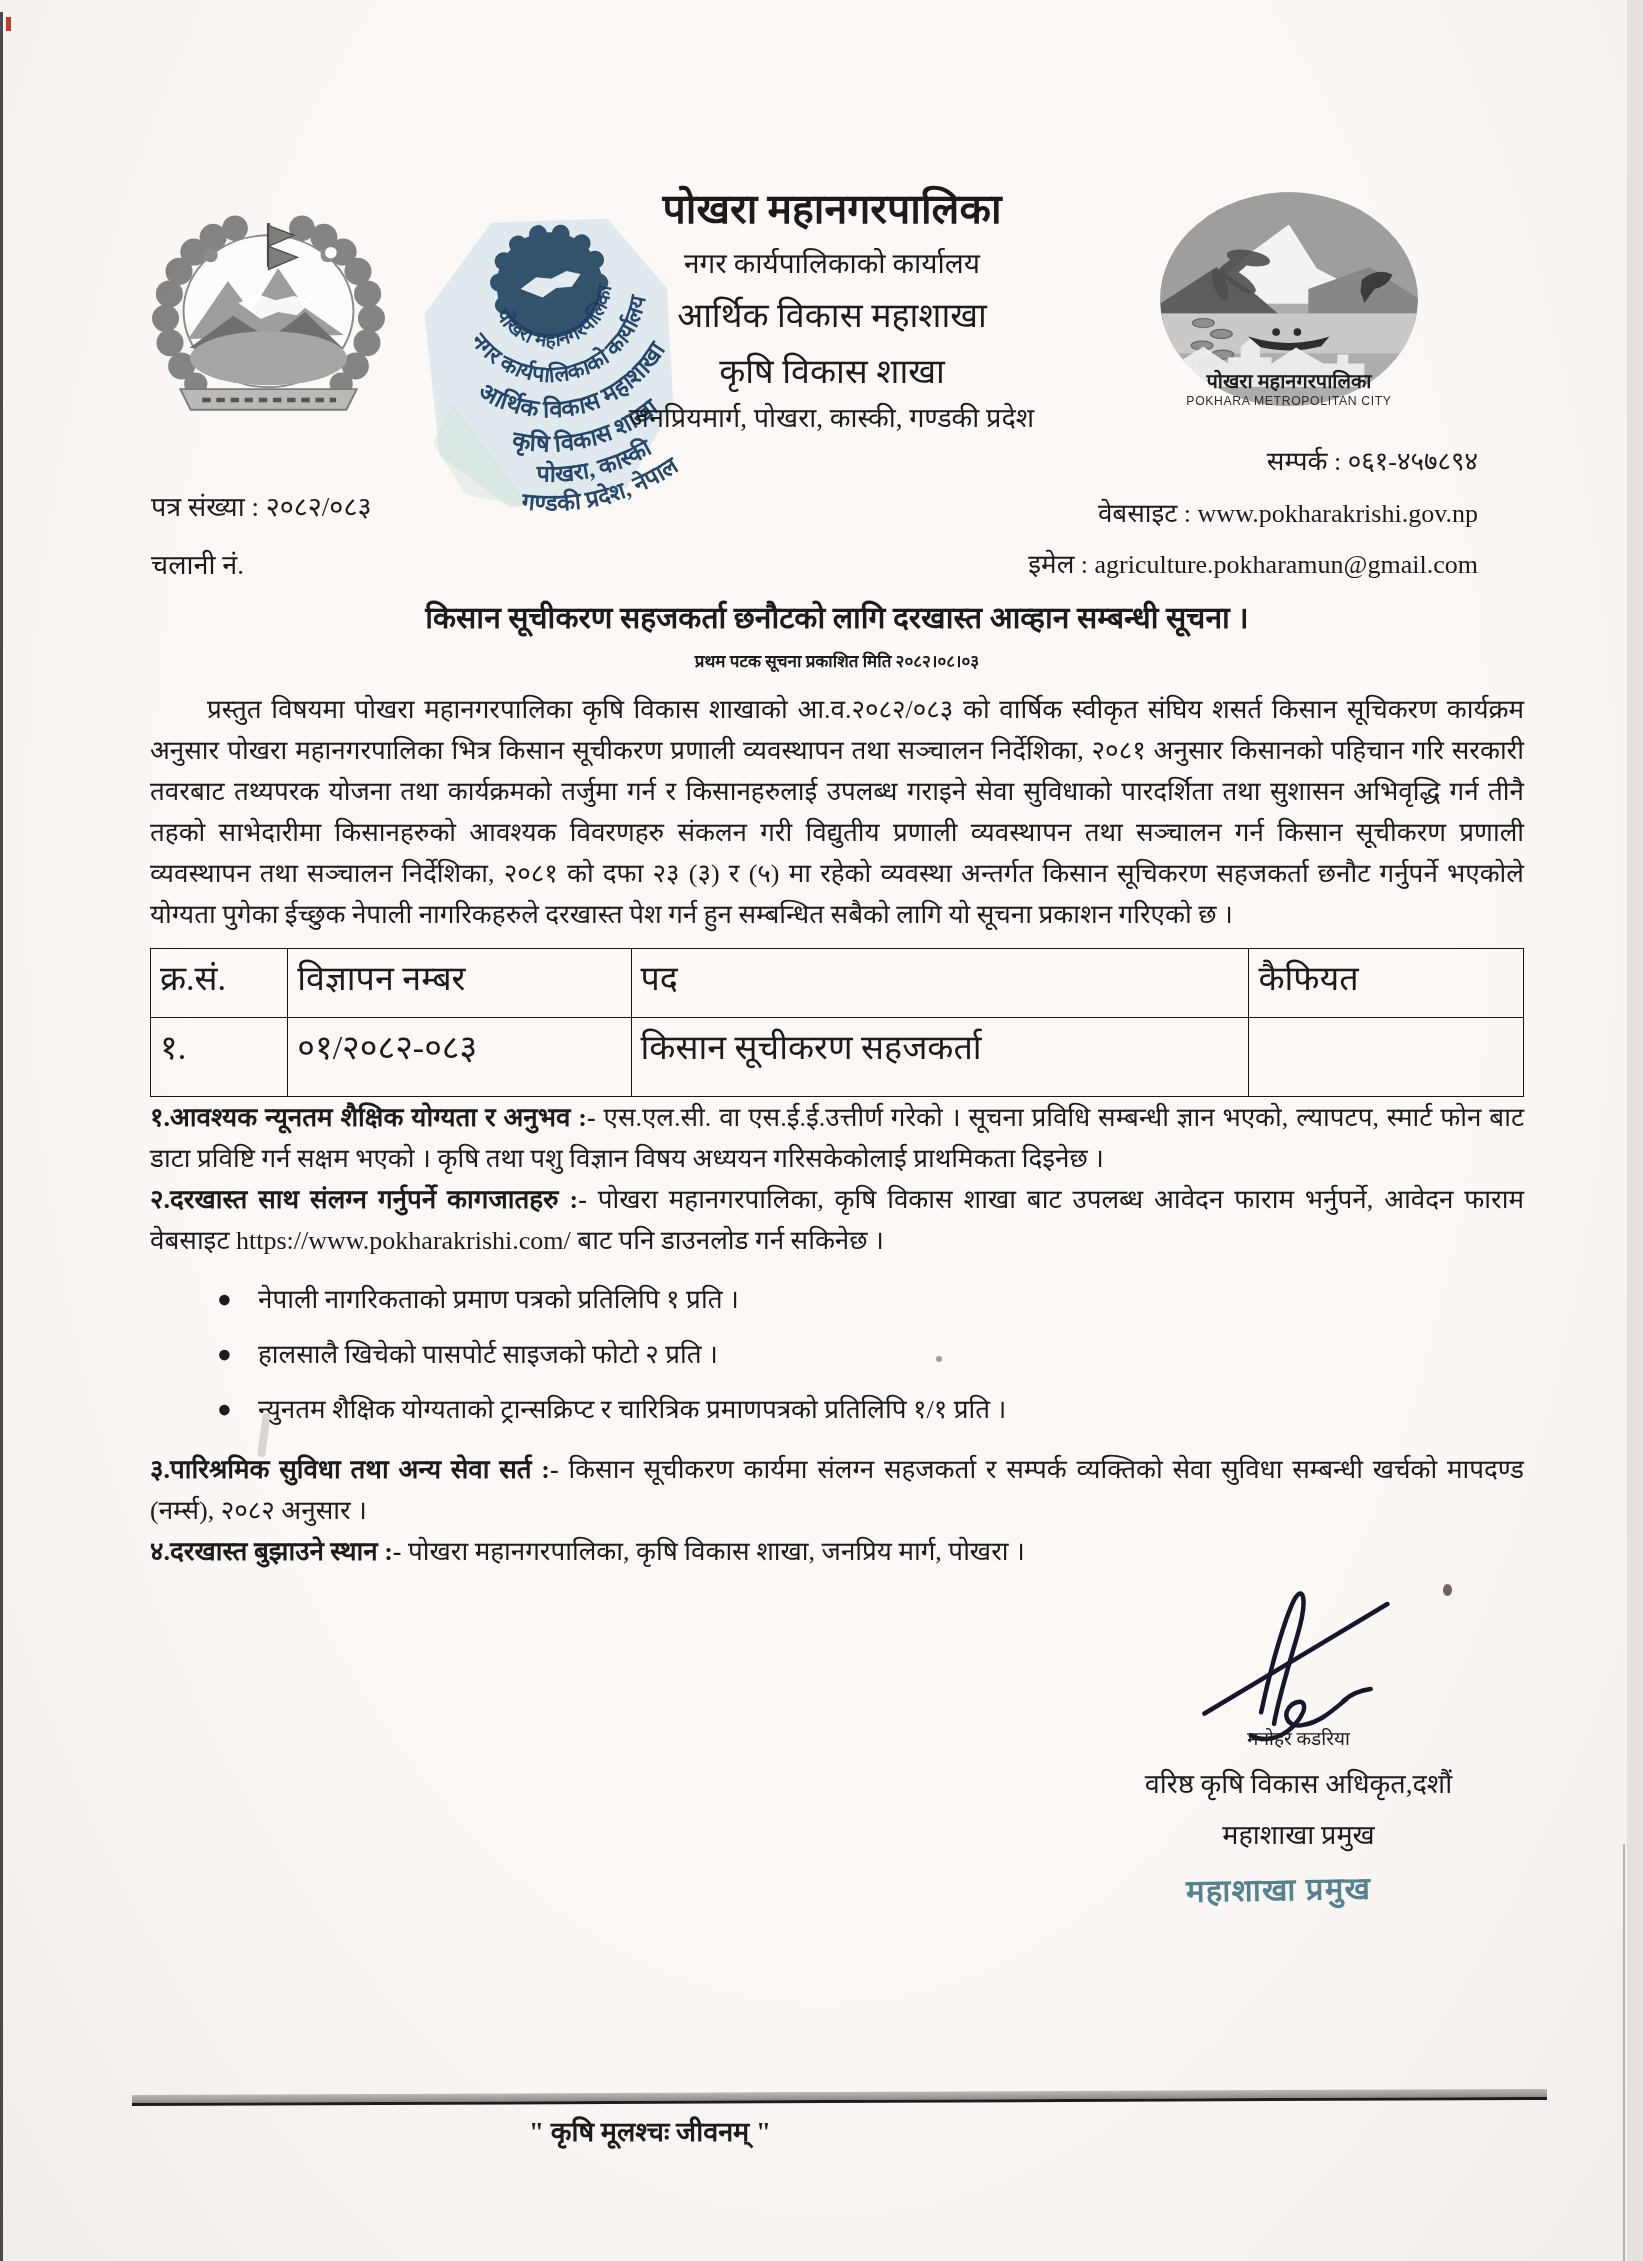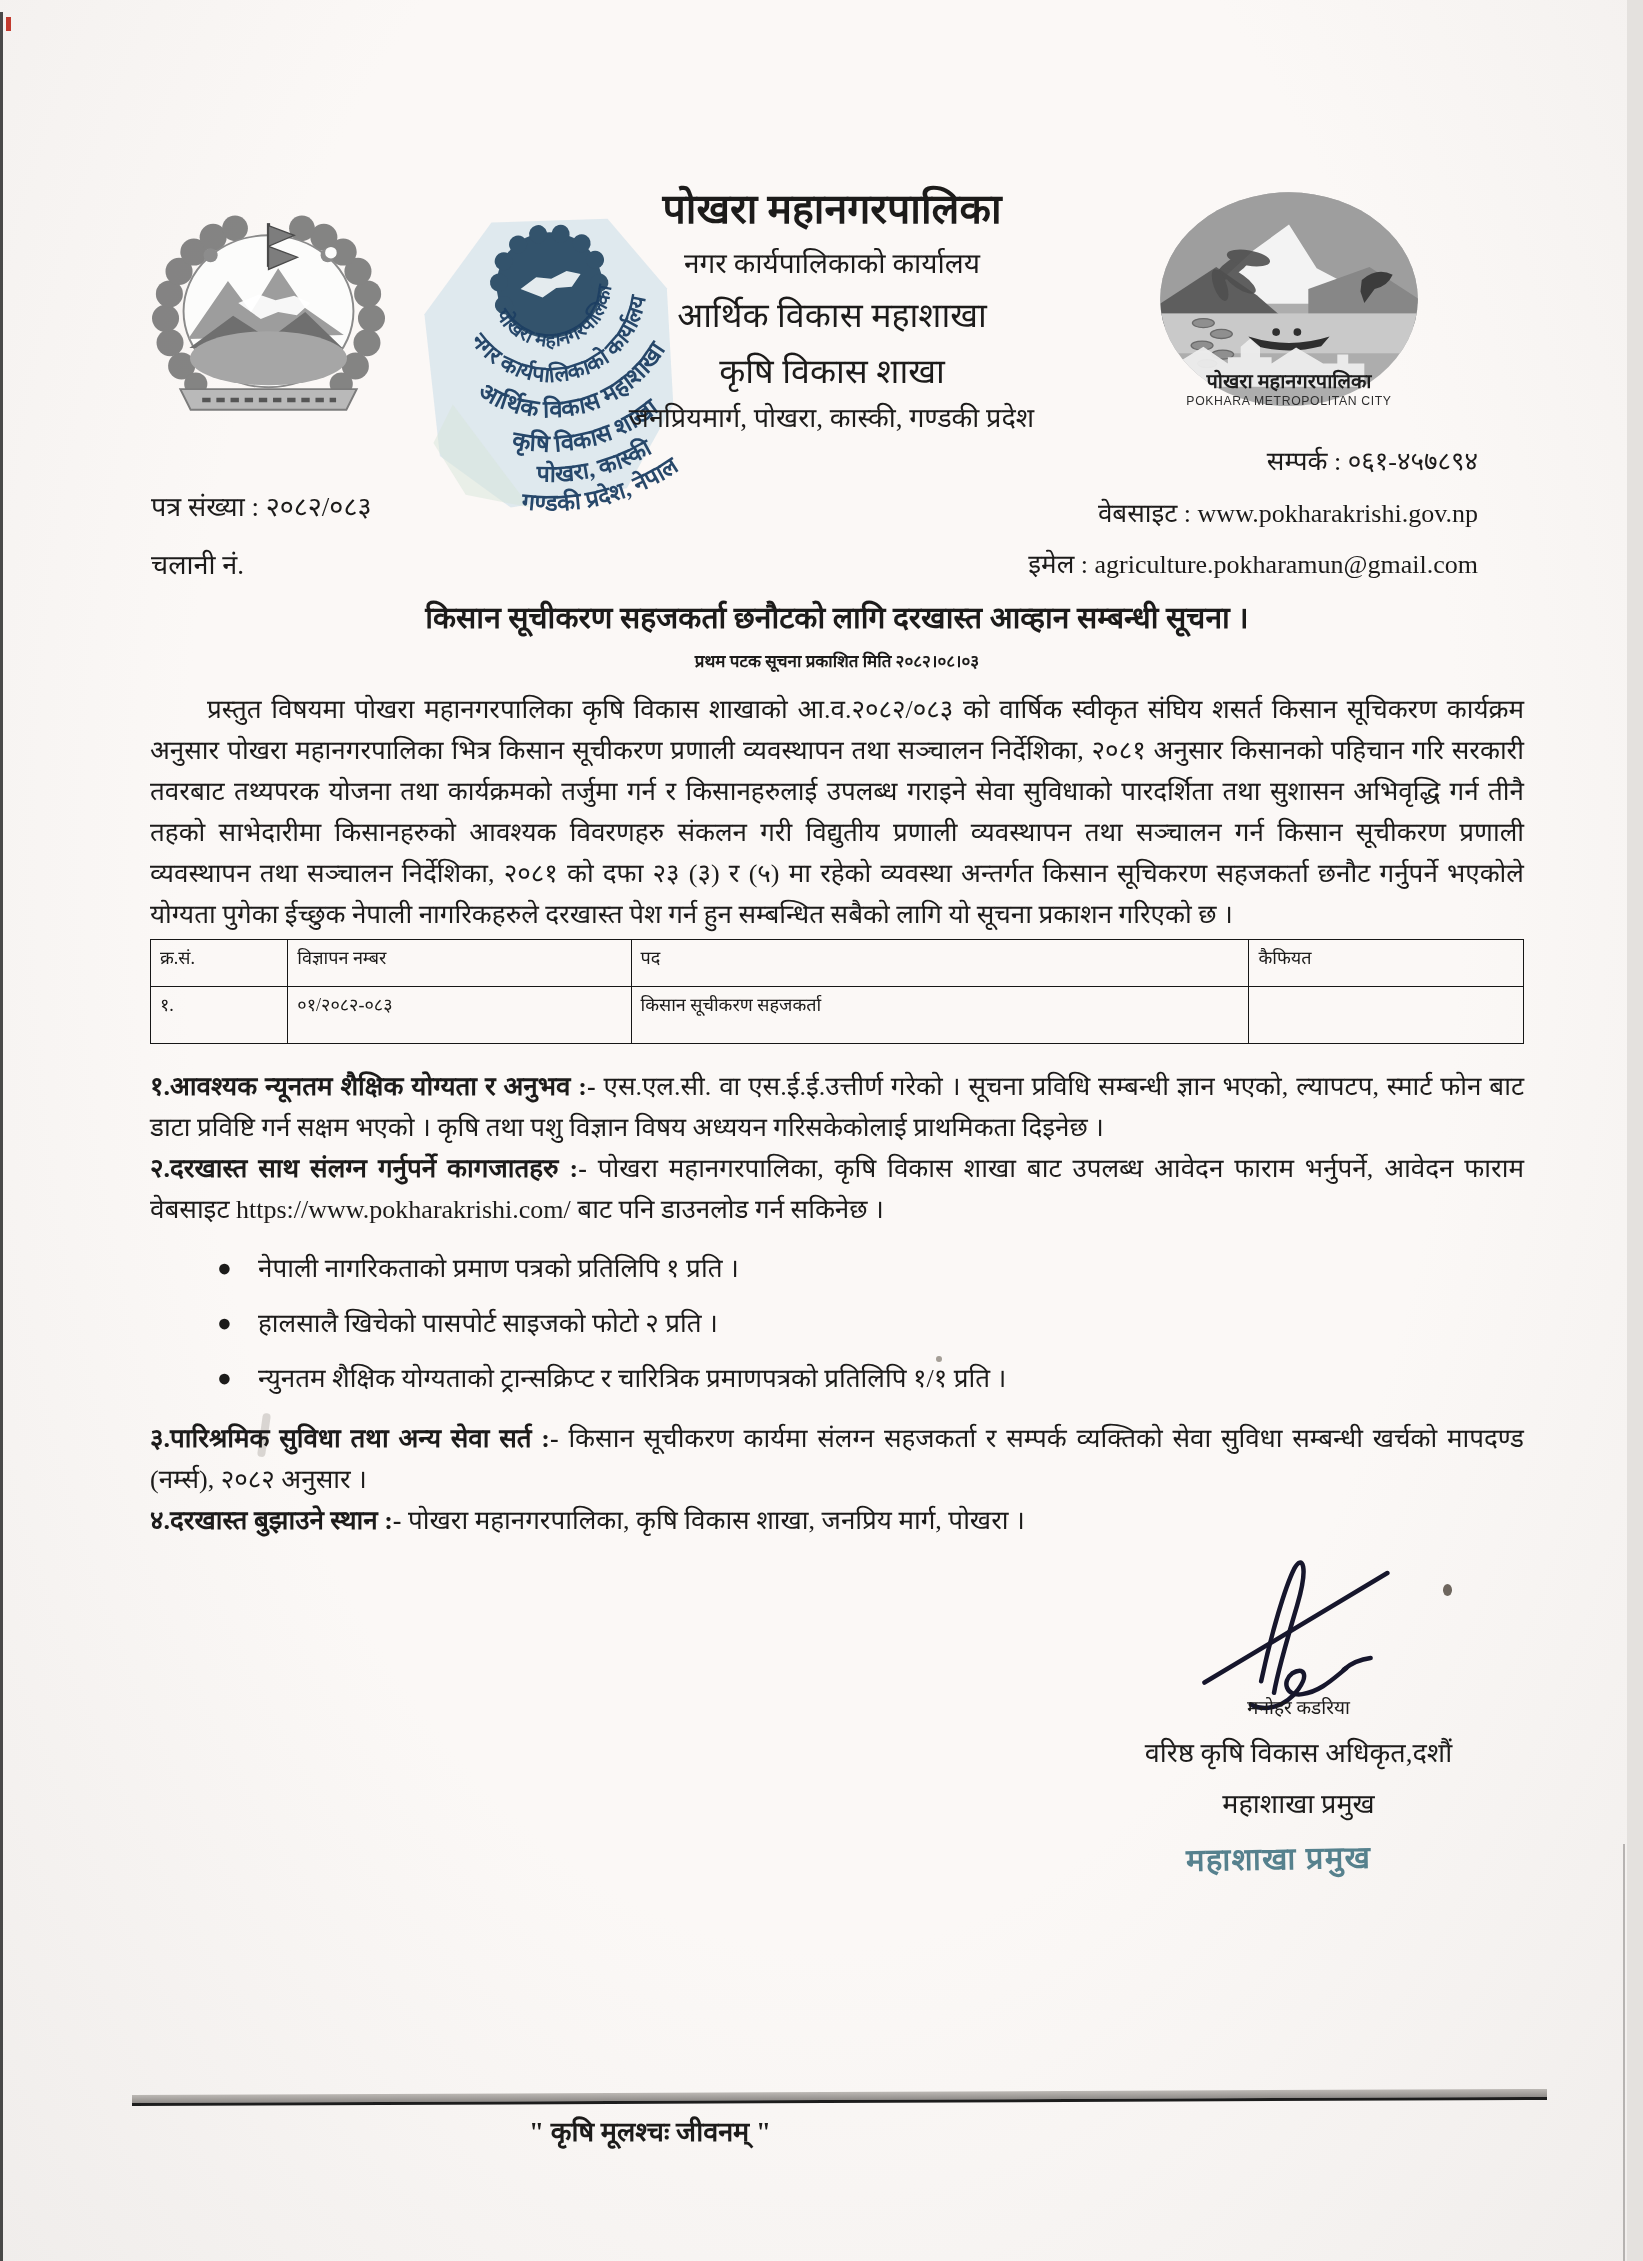--- a/index.html
+++ b/index.html
@@ -29,24 +29,24 @@
   .head-address  { position:absolute; left:509px; top:398px; width:645px; text-align:center; font-size:27px;font-family:Liberation Serif, serif; }
   .contact-block { position:absolute; left:890px; top:442px; width:588px; text-align:right; font-size:26px; }
   .contact-block .line { margin-bottom:15.5px; }
   .letterno-block { position:absolute; left:151px; top:487px; font-size:27px; }
   .letterno-block .line2 { margin-top:20.6px; }
   
   .main { position:absolute; left:150px; top:596px; width:1374px; }
   .notice-title { font-size:30px; font-weight:bold; text-align:center; margin:0; }
   .notice-sub   { font-size:17px; font-weight:bold; text-align:center; margin:11.6px 0 0; }
   .body-para    { font-size:26px; line-height:41px; text-align:justify; text-indent:57px; margin:17px 0 0; }
-  table.vacancy { width:100%; border-collapse:collapse; margin-top:4px; font-size:18px; }
+  table.vacancy { width:100%; border-collapse:collapse; margin-top:13px; font-size:34px; }
   table.vacancy th, table.vacancy td { border:1.9px solid #171717; font-weight:normal; text-align:left; vertical-align:top; padding:5.2px 6.4px 17px 9px; }
   table.vacancy td { padding-bottom:27px; }
-  .items-block { margin-top:22px; }
+  .items-block { }
   .item { font-size:26px; line-height:41px; text-align:justify; margin:0; }
   .item .t { font-weight:bold; }
   ul.docs { list-style:none; margin:11.6px 0 3.9px; padding:0 0 0 67px; }
   ul.docs li { font-size:26px; line-height:32px; margin:23px 0; padding-left:41px; position:relative; }
   ul.docs li .dot { position:absolute; left:0; top:-1.3px; font-size:24.5px; }
   
   .sig-block { width:451px; margin:14px 0 0 auto; text-align:center; }
   .sig-svg   { display:block; margin:0 auto -22px; }
   .sig-name  { font-size:19px; }
   .sig-desig { font-size:27px; margin-top:13px; }

